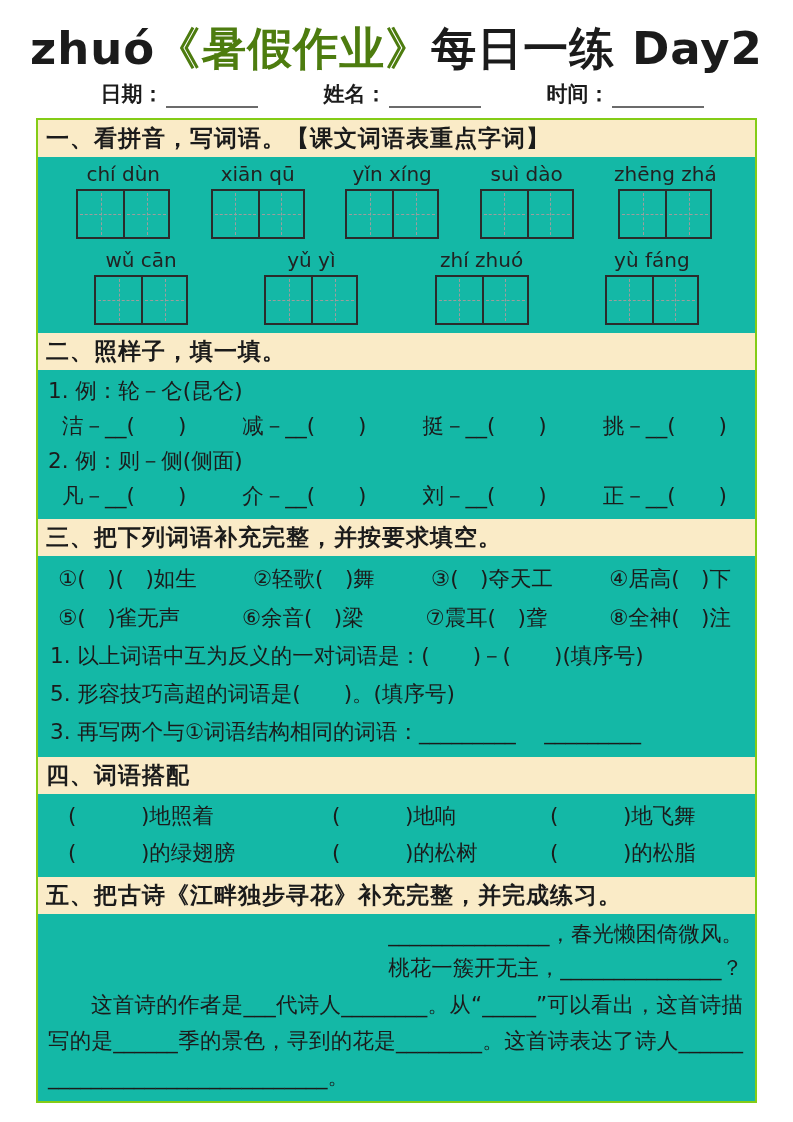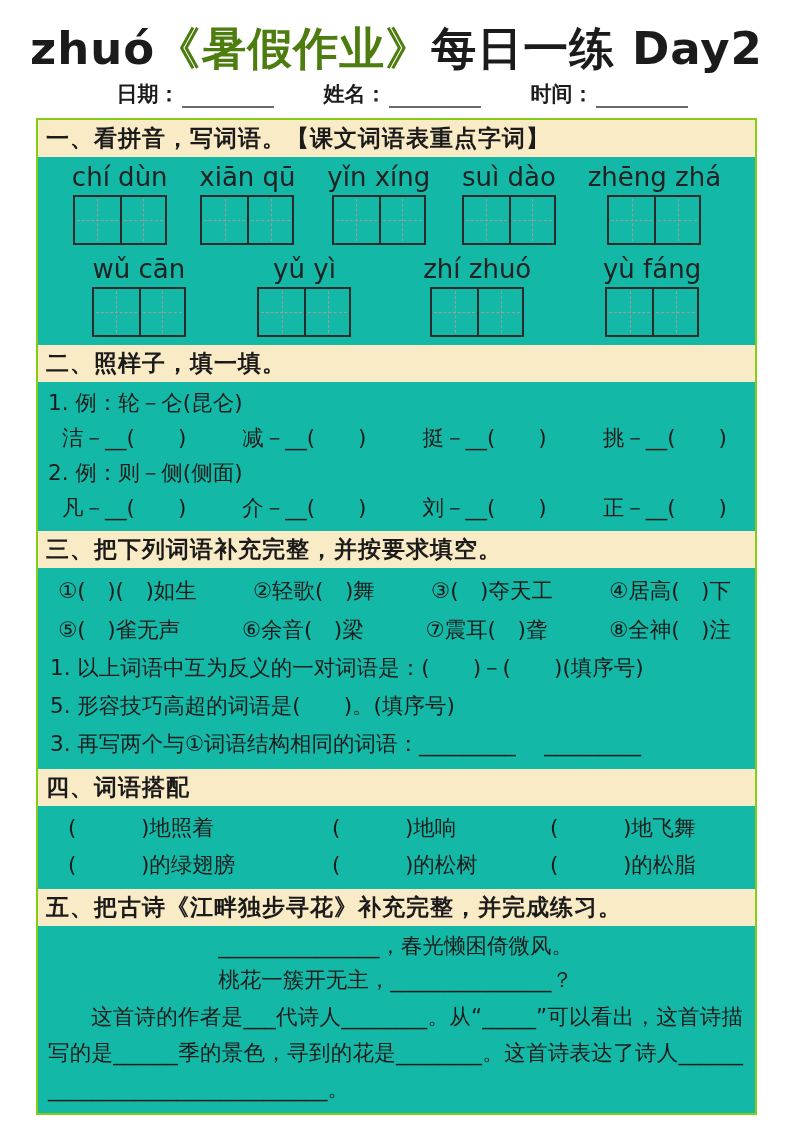--- a/index.html
+++ b/index.html
@@ -6,52 +6,52 @@
   html, body { width: 793px; height: 1122px; background: #ffffff; overflow: hidden; }
   body { font-family: "DejaVu Sans", "Liberation Sans", sans-serif; color: #1b1b1b; }
 
   .page { padding-top: 24px; }
 
   
   .title { text-align: center; font-size: 45px; font-weight: 900; letter-spacing: 1px; line-height: 1.12; white-space: nowrap; }
   .title .t-red { color: #4d7c0f; }
 
   
-  .meta { margin-top: 6px; display: flex; justify-content: center; gap: 50px; font-size: 21px; font-weight: bold; padding-left: 11px; }
+  .meta { margin-top: 6px; display: flex; justify-content: center; gap: 66px; font-size: 21px; font-weight: bold; padding-left: 11px; }
   .meta-item { display: flex; align-items: flex-end; }
   .meta-blank { display: inline-block; width: 92px; height: 22px; border-bottom: 2px solid #6b6b6b; margin-left: 2px; }
 
   
   .sheet { margin: 10px 36px 0 36px; border: 2px solid #84cc16; background: #14b8a6; }
 
   .band { background: #faebc7; min-height: 37px; line-height: 37px; font-size: 23px; font-weight: bold; padding: 0 10px 0 8px; letter-spacing: 1px; white-space: nowrap; }
 
   
   .pinyin-area { padding: 5px 18px 8px 18px; }
   .pinyin-row { display: flex; justify-content: space-around; margin-bottom: 9px; }
   .pinyin-row:last-child { margin-bottom: 0; }
   .pgroup { display: flex; flex-direction: column; align-items: center; }
-  .pinyin { font-size: 26px; color: #222; margin-bottom: 3px; white-space: nowrap; }
+  .pinyin { font-size: 20px; color: #222; margin-bottom: 3px; white-space: nowrap; }
   .wbox { display: flex; border: 2px solid #2b2b2b; }
   .wcell { width: 45px; height: 46px; position: relative; }
   .wcell + .wcell { border-left: 2px solid #2b2b2b; }
   .wcell::before { content: ""; position: absolute; left: 2px; right: 2px; top: 50%; border-top: 1.5px dashed #9d9d9d; }
   .wcell::after  { content: ""; position: absolute; top: 2px; bottom: 2px; left: 50%; border-left: 1.5px dashed #9d9d9d; }
 
   
   .content { padding: 3px 12px 6px 10px; font-size: 21.5px; }
   .line { line-height: 35px; white-space: nowrap; }
   .fill-row { display: flex; justify-content: space-between; padding: 0 16px 0 14px; line-height: 35px; white-space: nowrap; }
 
   .idiom-row { display: flex; justify-content: space-between; padding: 0 12px 0 10px; line-height: 39px; white-space: nowrap; }
   .q-line { line-height: 38px; padding-left: 2px; white-space: nowrap; }
 
   .match-row { display: grid; grid-template-columns: 236px 190px auto; padding-left: 20px; line-height: 37px; white-space: nowrap; gap: 28px; }
 
-  .poem-line { text-align: center; line-height: 34px; white-space: nowrap; }
+  .poem-line { text-align: right; line-height: 34px; white-space: nowrap; }
   .analysis { margin-top: 2px; text-indent: 2em; line-height: 36px; text-align: justify; word-break: break-all; }
 </style>
 </head>
 <body>
 
 <div class="page">
 
   <div class="title">
     <span>zhuó</span><span class="t-red">《暑假作业》</span><span>每日一练 Day2</span>
   </div>

